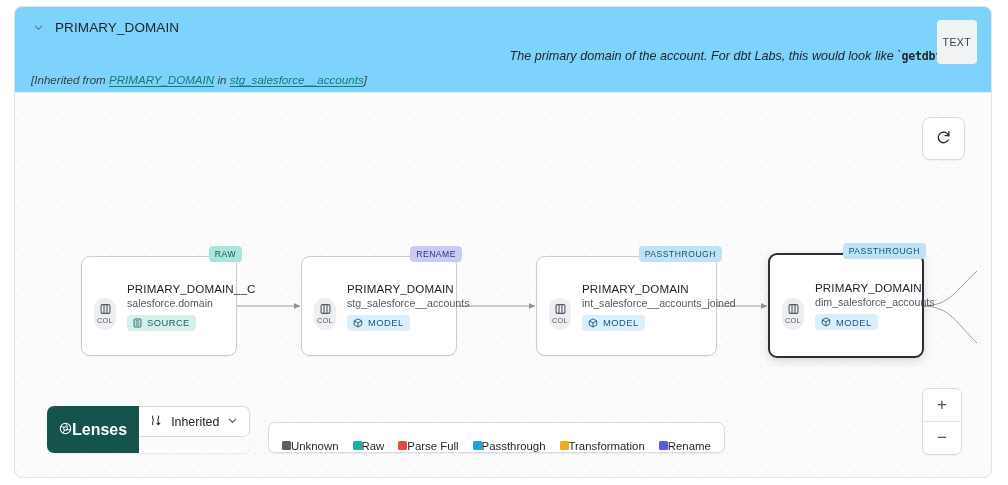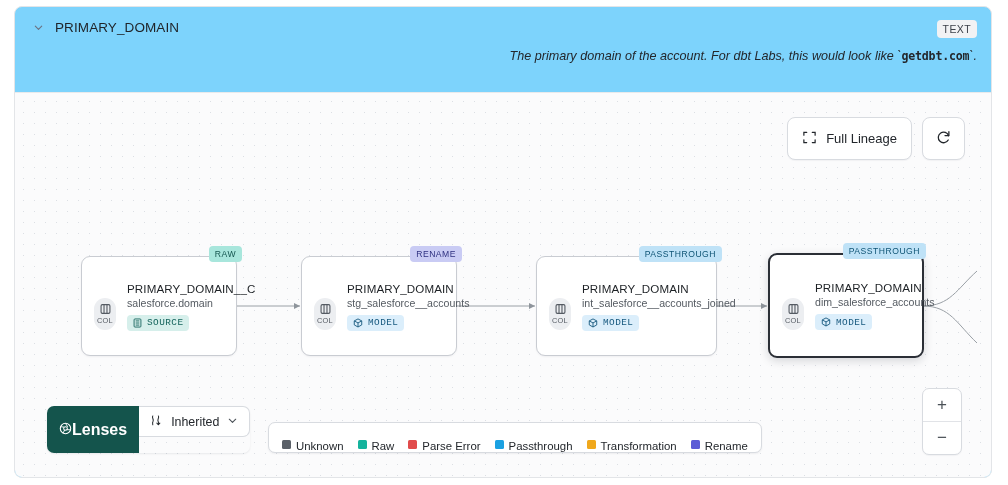--- a/index.html
+++ b/index.html
@@ -19,21 +19,21 @@
   
   .hdr{position:relative;height:85px;box-sizing:border-box;padding:0 14px;}
   .hdr-row{display:flex;align-items:center;height:32px;margin-top:4px;}
   .chev{width:18px;height:18px;display:flex;align-items:center;justify-content:center;
         margin-right:8px;color:#6b7280;cursor:pointer;}
   .chev svg{display:block;}
   .col-title{font-size:13.5px;color:#1f2328;letter-spacing:.1px;}
   .type-badge{
     position:absolute;right:14px;top:9px;
     background:#f1f2f4;color:#3c4149;border-radius:4px;
-    font-size:10.5px;padding:3px 6px;letter-spacing:.4px;
+    font-size:10.5px;padding:16px 6px;letter-spacing:.4px;
   }
   .desc{
     font-size:12.6px;font-style:italic;color:#23272c;
     margin-top:5px;margin-left:2px;line-height:1.35;text-align:right;
   }
   .desc code{
     font-family:"DejaVu Sans Mono", monospace;font-style:normal;font-weight:bold;
     font-size:11.6px;letter-spacing:-.2px;
   }
   .inherit{
@@ -80,21 +80,21 @@
     width:22px;height:32px;background:#eceef1;border-radius:14px;flex:none;
     display:flex;flex-direction:column;align-items:center;justify-content:center;
     color:#555b63;margin-right:11px;margin-top:16px;
   }
   .coltag .ctxt{font-size:7.4px;letter-spacing:.3px;margin-top:1px;}
   .node-body{display:flex;flex-direction:column;justify-content:flex-start;gap:2px;}
   .n-title{font-size:11.6px;color:#1d2125;letter-spacing:.1px;}
   .n-sub{font-size:10.6px;color:#545a61;}
   .chip{
     margin-top:4px;align-self:flex-start;display:flex;align-items:center;gap:5px;
-    border-radius:4px;padding:2.5px 6px;font-size:9.4px;letter-spacing:.45px;font-family:Liberation Mono, monospace;
+    border-radius:4px;padding:2.5px 6px;font-size:9.4px;letter-spacing:.45px;
   }
   .chip.source{background:#d6efeb;color:#15645c;}
   .chip.model{background:#dbeefb;color:#17597f;}
   .badge{
     position:absolute;top:-11px;border-radius:4px;font-size:8.6px;
     letter-spacing:.5px;padding:3px 6px;white-space:nowrap;
   }
   .badge.raw{background:#a8e6dc;color:#14554f;}
   .badge.rename{background:#c9cbf4;color:#2f3180;}
   .badge.pass{background:#bfe2f7;color:#0f5475;}
@@ -112,21 +112,21 @@
     background:#ffffff;border:1px solid #d8dbe0;border-left:none;border-radius:0 7px 7px 0;
     height:31px;box-sizing:border-box;display:flex;align-items:center;gap:8px;padding:0 11px;
     font-size:12.4px;color:#22262b;cursor:pointer;
   }
   .legend{
     position:absolute;left:253px;bottom:26px;height:31px;box-sizing:border-box;
     background:#ffffff;border:1px solid #d8dbe0;border-radius:7px;
     display:flex;align-items:center;gap:14px;padding:0 13px;
     box-shadow:0 1px 2px rgba(16,24,40,.06);
   }
-  .lg{display:flex;gap:5px;font-size:11.4px;color:#23272c;margin-top:16px;}
+  .lg{display:flex;align-items:center;font-size:11.4px;color:#23272c;margin-top:16px;}
   .sw{width:9px;height:9px;border-radius:1.5px;flex:none;}
 </style>
 </head>
 <body>
 
 <div class="panel">
 
   <div class="hdr">
     <div class="hdr-row">
       <span class="chev">
@@ -135,51 +135,41 @@
           </svg>
       </span>
       <span class="col-title">PRIMARY_DOMAIN</span>
     </div>
     <span class="type-badge">TEXT</span>
 
     <div class="desc">
       <span>The primary domain of the account. For dbt Labs, this would look like `</span><code>getdbt.com</code><span>`.</span>
     </div>
 
+    <div class="inherit">
+      <span>[Inherited from </span><a href="#">PRIMARY_DOMAIN</a><span> in </span><a href="#">stg_salesforce__accounts</a><span>]</span>
+    </div>
   </div>
 
   <div class="canvas">
 
     <svg class="edges">
       <defs>
         <marker id="ah" markerWidth="7" markerHeight="7" refX="6" refY="3" orient="auto">
           <path d="M0,0 L6,3 L0,6 z" fill="#8f959c"></path>
         </marker>
       </defs>
       <line x1="221" y1="213" x2="285" y2="213" stroke="#9aa0a6" stroke-width="1" marker-end="url(#ah)"></line>
       <line x1="442" y1="213" x2="520" y2="213" stroke="#9aa0a6" stroke-width="1" marker-end="url(#ah)"></line>
       <line x1="702" y1="213" x2="752" y2="213" stroke="#9aa0a6" stroke-width="1" marker-end="url(#ah)"></line>
       <path d="M908,213 C935,213 942,196 962,178" fill="none" stroke="#9aa0a6" stroke-width="1"></path>
       <path d="M908,213 C935,213 942,231 962,250" fill="none" stroke="#9aa0a6" stroke-width="1"></path>
     </svg>
 
     <div class="tools">
-      <div class="btn">
-        <span>
-          <svg width="15" height="15" viewBox="0 0 16 16">
-            <g fill="none" stroke="#22262b" stroke-width="1.3" stroke-linecap="round">
-              <path d="M2 5.6V2.6h3"></path>
-                <path d="M14 5.6V2.6h-3"></path>
-              <path d="M2 10.4v3h3"></path>
-                <path d="M14 10.4v3h-3"></path>
-            </g>
-          </svg>
-        </span>
-        <span>Full Lineage</span>
-      </div>
       <div class="btn icononly">
         <span>
           <svg width="17" height="17" viewBox="0 0 18 18">
             <path d="M14.4 7.2A5.6 5.6 0 1 0 14 11.6" fill="none" stroke="#22262b" stroke-width="1.35" stroke-linecap="round"></path>
             <path d="M10.6 6.9h4.1V2.8" fill="none" stroke="#22262b" stroke-width="1.35" stroke-linecap="round" stroke-linejoin="round"></path>
           </svg>
         </span>
       </div>
     </div>
 
@@ -323,21 +313,21 @@
       <span class="lg">
           <i class="sw" style="background:#5a6068"></i>
           <span>Unknown</span>
         </span>
       <span class="lg">
           <i class="sw" style="background:#15b39d"></i>
           <span>Raw</span>
         </span>
       <span class="lg">
           <i class="sw" style="background:#e14b4b"></i>
-          <span>Parse Error</span>
+          <span>Parse Full</span>
         </span>
       <span class="lg">
           <i class="sw" style="background:#1ba1e2"></i>
           <span>Passthrough</span>
         </span>
       <span class="lg">
           <i class="sw" style="background:#f0a81c"></i>
           <span>Transformation</span>
         </span>
       <span class="lg">

